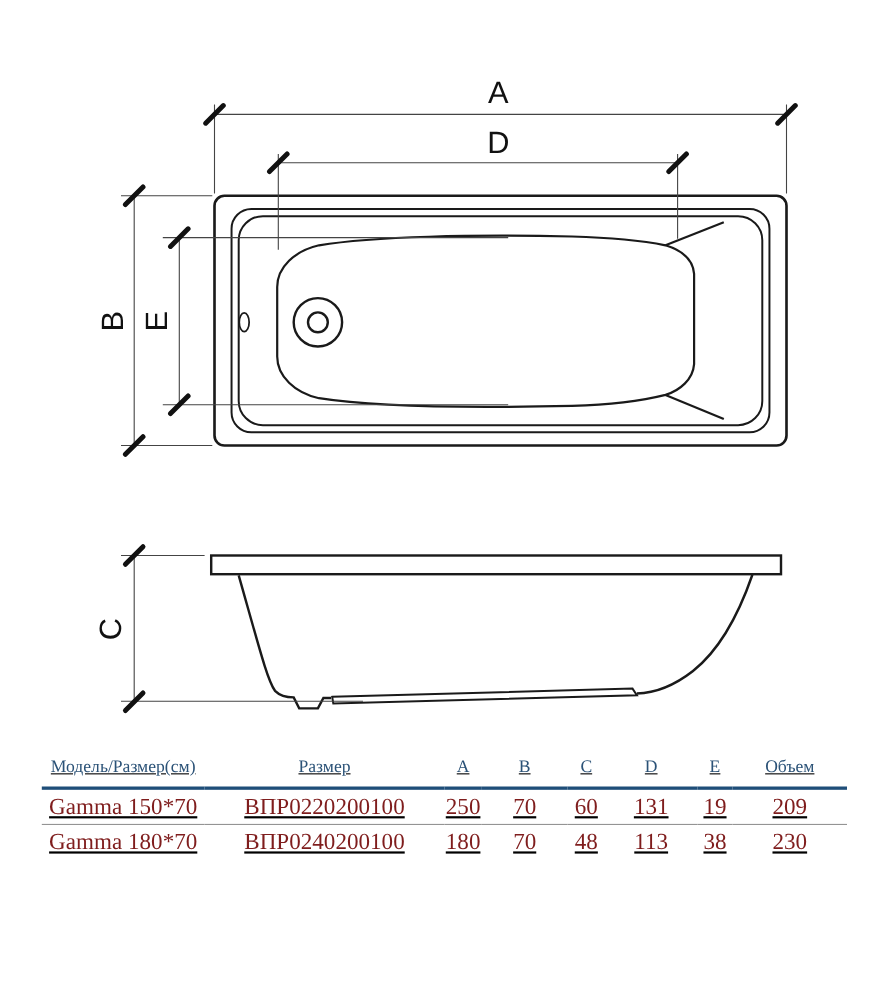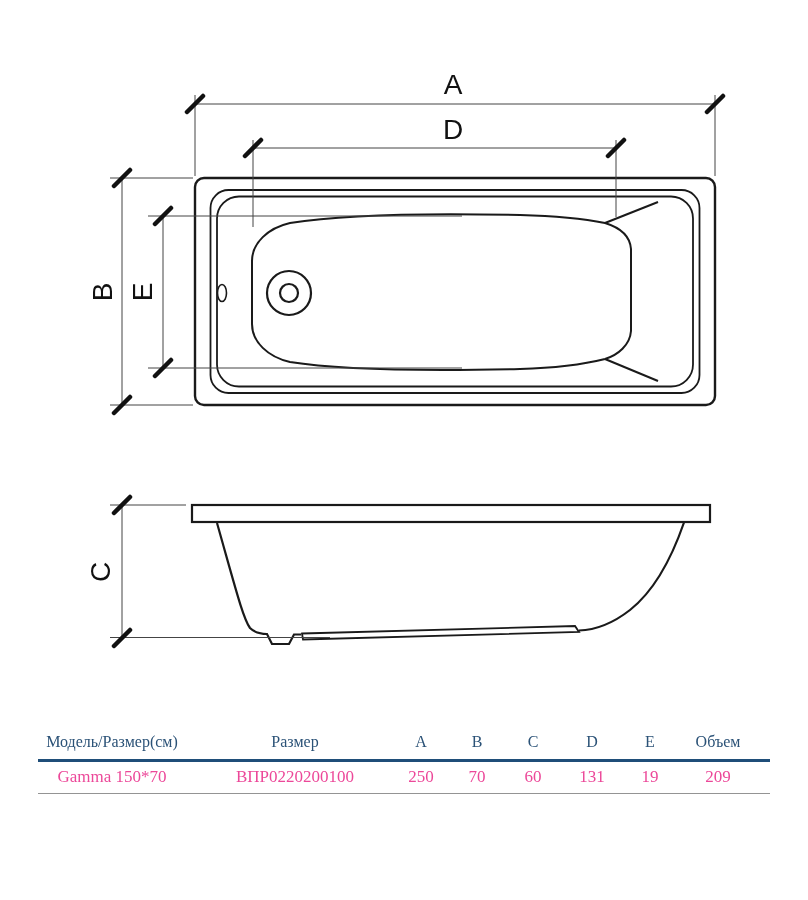--- a/index.html
+++ b/index.html
@@ -12,22 +12,23 @@
     font-family: "Liberation Serif", serif;
   }
   svg text.dim {
     font-family: "Liberation Sans", sans-serif;
     font-size: 28px;
     fill: #111111;
   }
   .spec-table-wrap {
     position: absolute;
     left: 38px;
-    top: 726px;
+    top: 682px;
     width: 732px;
+    text-decoration: underline;
   }
   table.spec {
     width: 732px;
     border-collapse: collapse;
     table-layout: fixed;
     font-family: "Liberation Serif", serif;
   }
   table.spec th, table.spec td {
     padding: 0;
     text-align: center;
@@ -39,22 +40,22 @@
   table.spec thead tr {
     height: 34px;
     border-bottom: 3px solid #1f4e79;
   }
   table.spec thead th {
     color: #2b5277;
     font-size: 16px;
   }
   table.spec tbody tr {
     height: 33px;
-    color: #ec4899;
-    font-size: 17px;
+    color: #7f1d1d;
+    font-size: 21px;
   }
   table.spec tbody tr.sep {
     border-bottom: 1.8px solid #949494;
   }
 </style>
 </head>
 <body>
 
 <div class="canvas">
 
@@ -169,17 +170,27 @@
         <tr class="sep">
           <td>Gamma 150*70</td>
           <td>ВПР0220200100</td>
           <td>250</td>
           <td>70</td>
           <td>60</td>
           <td>131</td>
           <td>19</td>
           <td>209</td>
         </tr>
+        <tr>
+          <td>Gamma 180*70</td>
+          <td>ВПР0240200100</td>
+          <td>180</td>
+          <td>70</td>
+          <td>48</td>
+          <td>113</td>
+          <td>38</td>
+          <td>230</td>
+        </tr>
       </tbody>
     </table>
   </div>
 
 </div>
 
 </body></html>

